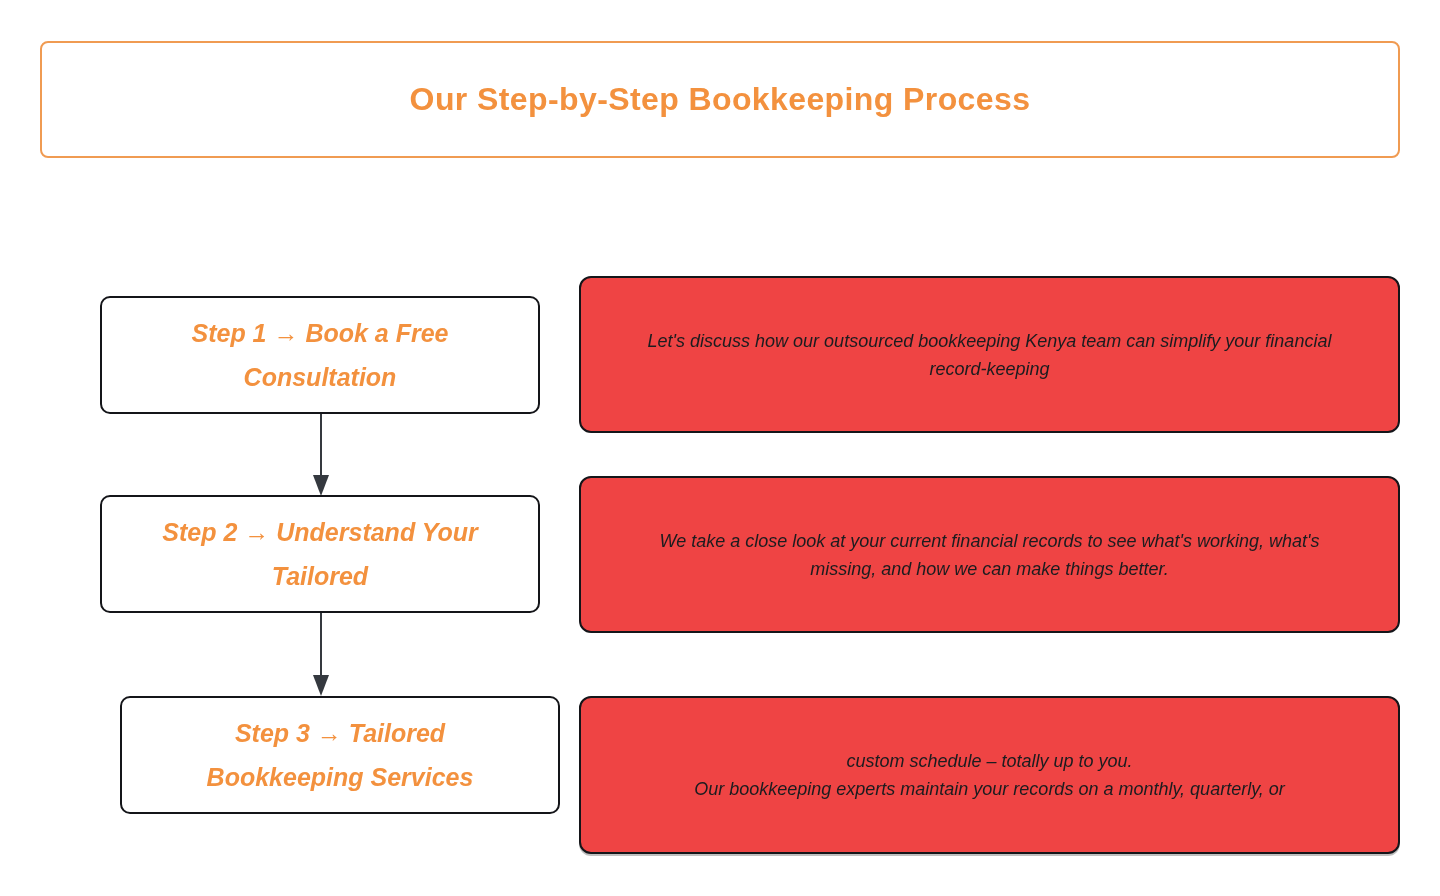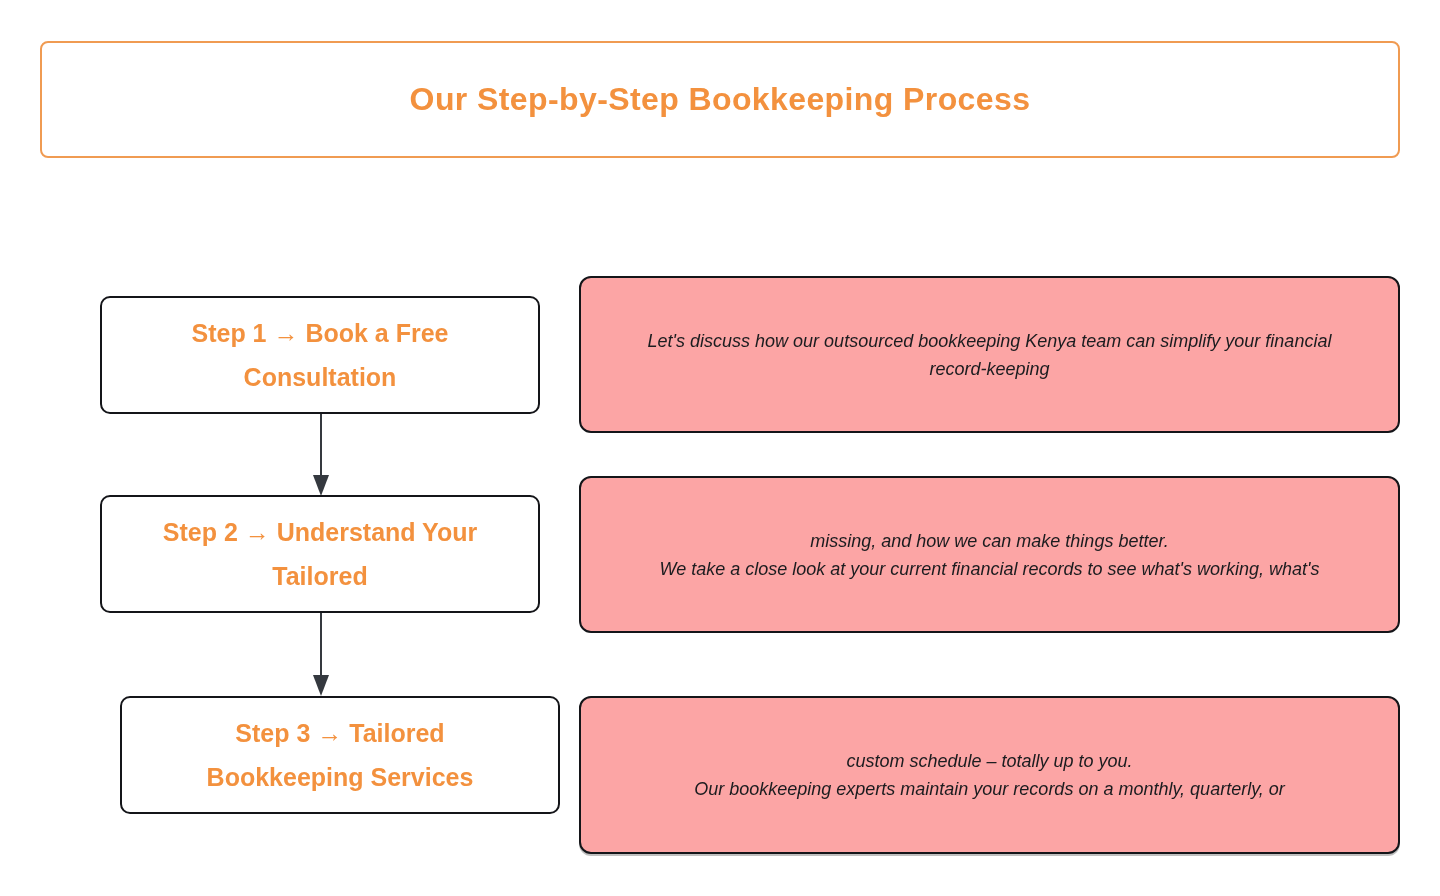--- a/index.html
+++ b/index.html
@@ -22,32 +22,33 @@
   }
   .title{
     color:var(--accent);font-size:32px;font-weight:bold;letter-spacing:.4px;
   }
 
   .step-box{
     position:absolute;left:100px;width:440px;height:118px;
     border:2px solid var(--box-border);border-radius:10px;background:#fff;
     display:flex;flex-direction:column;align-items:center;justify-content:center;
     text-align:right;
+    font-style:italic;
   }
   .step-line{
     color:var(--accent);font-size:25px;font-weight:bold;line-height:44px;
     white-space:nowrap;
   }
   .pos-s1{top:296px;}
   .pos-s2{top:495px;}
   .pos-s3{top:696px;margin-left:20px;}
 
   .desc-box{
     position:absolute;left:579px;width:821px;
-    border:2px solid var(--box-border);border-radius:12px;background:#fca5a5;
+    border:2px solid var(--box-border);border-radius:12px;background:#ef4444;
     display:flex;flex-direction:column;align-items:center;justify-content:center;
     text-align:center;
   }
   .desc-line{
     color:var(--ink);font-size:18px;font-style:italic;line-height:28px;
     white-space:nowrap;
   }
   .pos-d1{top:276px;height:157px;}
   .pos-d2{top:476px;height:157px;}
   .pos-d3{top:696px;height:158px;box-shadow:0 2px 0 rgba(0,0,0,.25);}
@@ -79,22 +80,22 @@
   <svg class="connector pos-a1" width="26" height="82" viewBox="0 0 26 82" aria-hidden="true">
     <line x1="13" y1="0" x2="13" y2="63"></line>
     <polygon points="5,61 21,61 13,82"></polygon>
   </svg>
 
   <div class="step-box pos-s2">
     <div class="step-line">Step 2  →  Understand Your</div>
     <div class="step-line">Tailored</div>
   </div>
   <div class="desc-box pos-d2">
+    <div class="desc-line">We take a close look at your current financial records to see what's working, what's</div>
     <div class="desc-line">missing, and how we can make things better.</div>
-    <div class="desc-line">We take a close look at your current financial records to see what's working, what's</div>
   </div>
 
   <svg class="connector pos-a2" width="26" height="83" viewBox="0 0 26 83" aria-hidden="true">
     <line x1="13" y1="0" x2="13" y2="64"></line>
     <polygon points="5,62 21,62 13,83"></polygon>
   </svg>
 
   <div class="step-box pos-s3">
     <div class="step-line">Step 3  →  Tailored</div>
     <div class="step-line">Bookkeeping Services</div>

